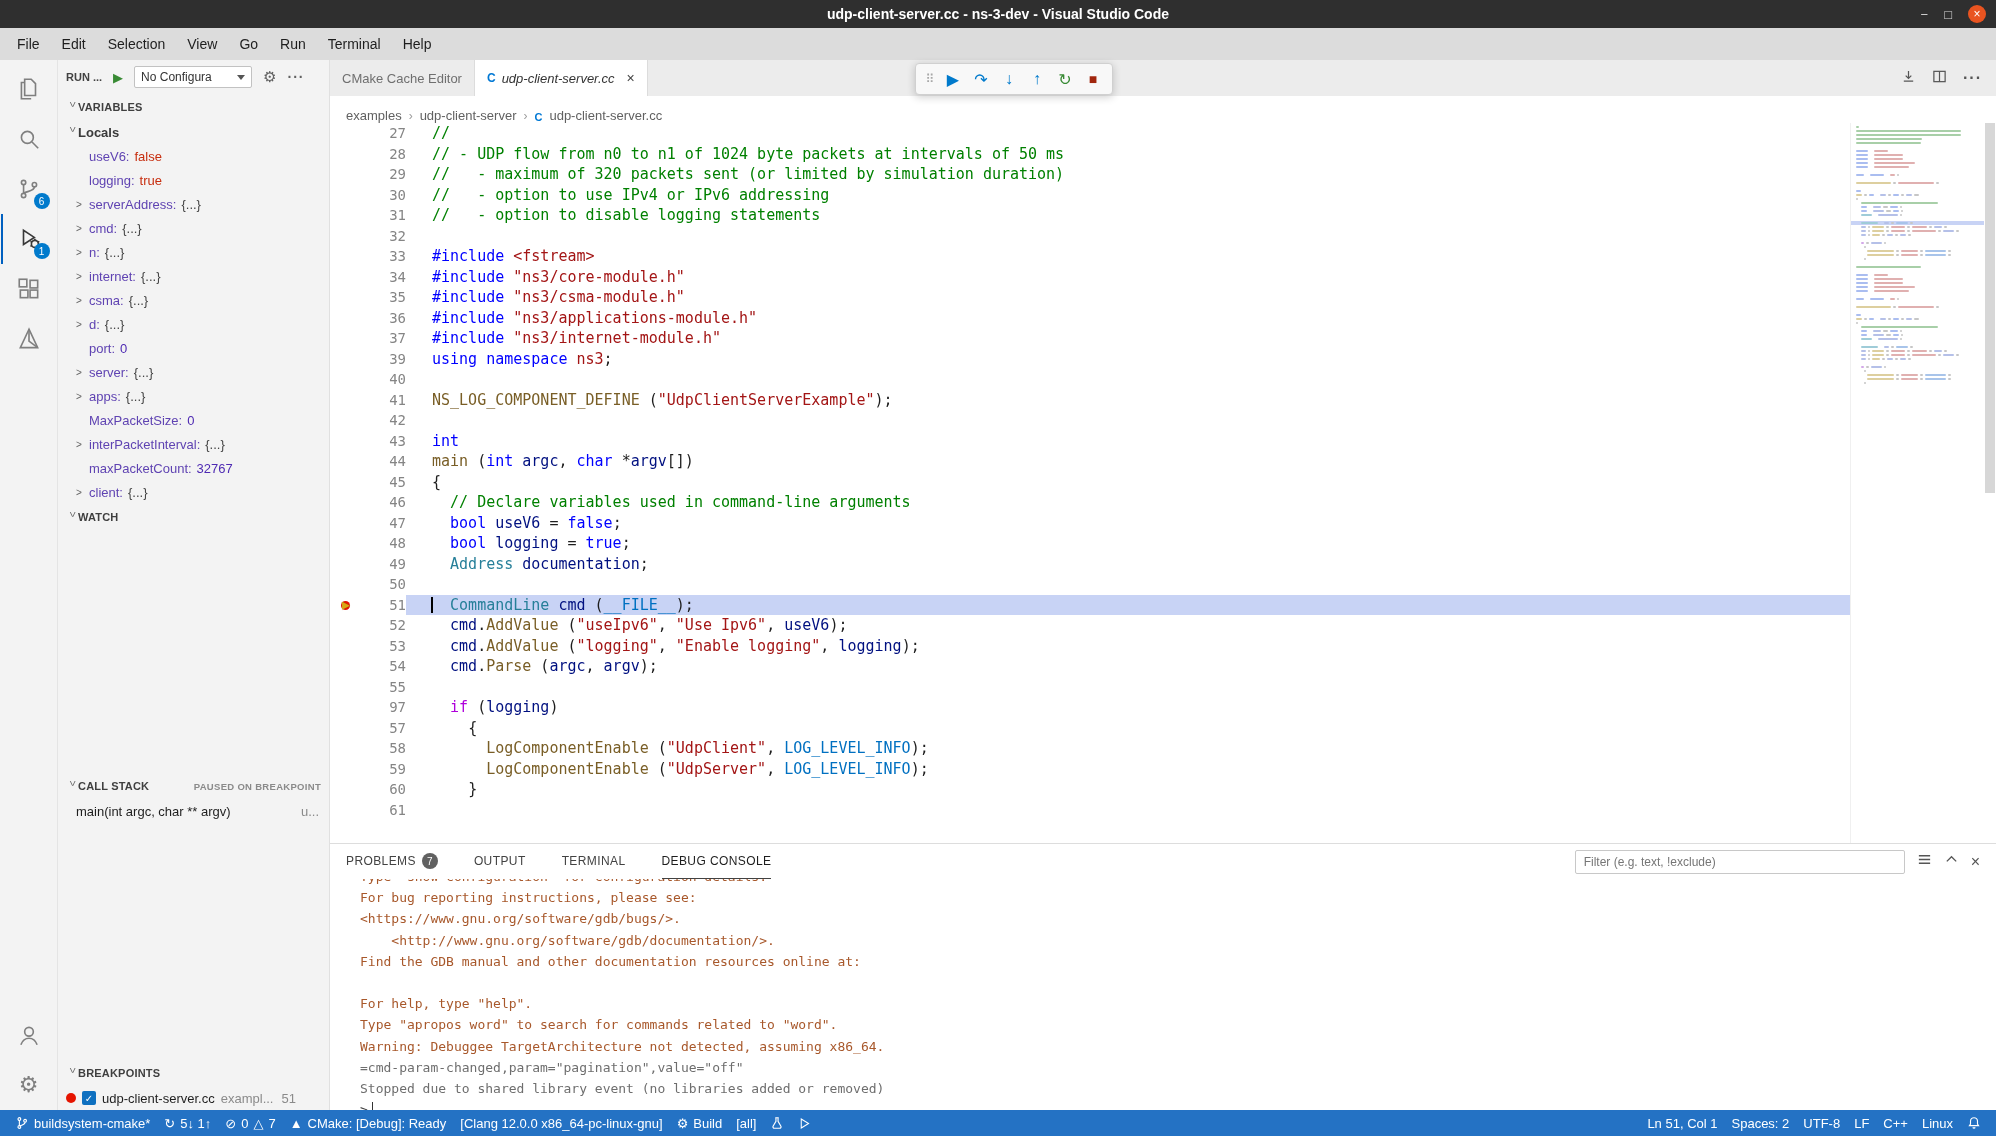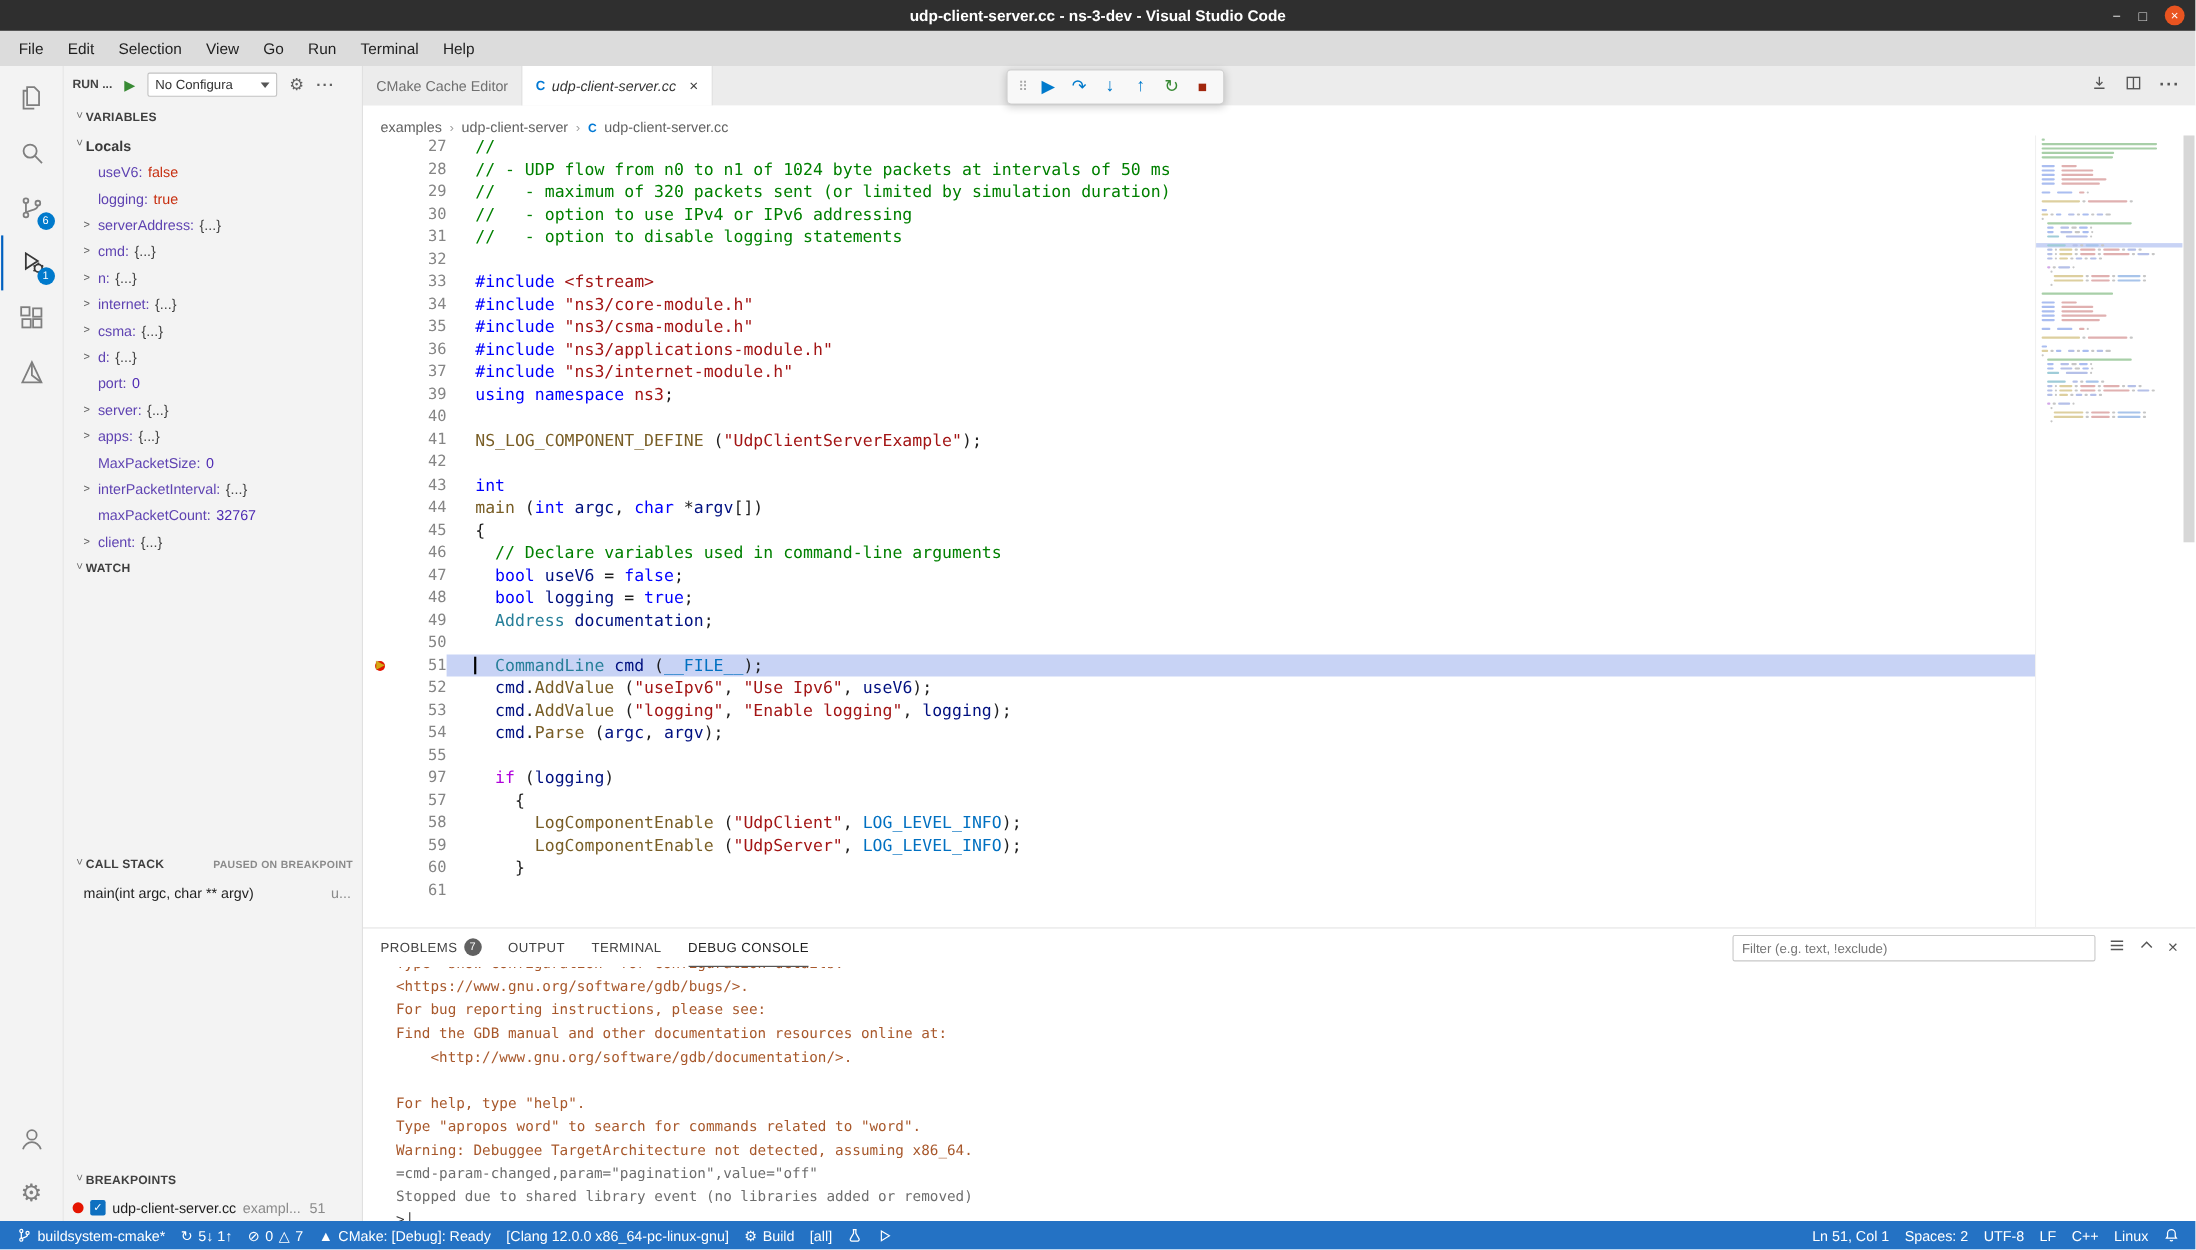--- a/index.html
+++ b/index.html
@@ -105,21 +105,21 @@
   .minimap { position:absolute; right:12px; top:0; bottom:0; width:134px; background:#fff; border-left:1px solid #f0f0f0; padding-top:2px; }
   .mm-row { height:4px; display:flex; align-items:center; padding-left:5px; overflow:hidden; }
   .mm-row.mm-current { background:#c8d3f5; }
   .mm-seg { height:2.5px; margin-right:2px; border-radius:1px; flex:none; }
   .scrollbar { position:absolute; right:0; top:0; bottom:0; width:12px; }
   .scroll-thumb { position:absolute; top:0; height:370px; left:1px; right:1px; background:rgba(110,110,110,0.28); }
 
   
   .panel { height:267px; border-top:1px solid #ddd; background:#fff; display:flex; flex-direction:column; flex:none; }
   .panel-tabs { height:35px; display:flex; align-items:center; padding:0 16px; flex:none; }
-  .ptabs { display:flex; gap:24px; height:100%; }
+  .ptabs { display:flex; gap:36px; height:100%; }
   .panel-tab { font-size:12px; color:#424242; letter-spacing:0.4px; height:100%; display:flex; align-items:center; gap:6px; border-bottom:1px solid transparent; white-space:nowrap; }
   .panel-tab.active { border-bottom-color:#424242; color:#1e1e1e; }
   .panel-badge { background:#616161; color:#fff; border-radius:9px; min-width:16px; height:16px; font-size:10px; display:flex; align-items:center; justify-content:center; padding:0 4px; }
   .panel-actions { margin-left:auto; display:flex; align-items:center; gap:12px; }
   .filter-input { width:330px; height:24px; border:1px solid #c8c8c8; background:#fff; font-size:12px; padding:0 8px; color:#333; border-radius:2px; font-family:"Liberation Sans",sans-serif; }
   .filter-input::placeholder { color:#767676; }
   .panel-actions svg { stroke:#555; fill:none; stroke-width:1.4; }
   .pa-close { font-size:16px; color:#555; }
   .console { flex:1; overflow:hidden; font-family:"DejaVu Sans Mono", monospace; font-size:13px; padding-left:30px; position:relative; }
   .console-inner { margin-top:-13px; }
@@ -825,24 +825,24 @@
                 </svg></span>
             <span><svg width="15" height="15" viewBox="0 0 16 16">
                   <path d="M3 10l5-5 5 5"></path>
                 </svg></span>
             <span class="pa-close">×</span>
           </div>
         </div>
         <div class="console">
           <div class="console-inner" id="console-lines">
               <div class="console-line">Type "show configuration" for configuration details.</div>
+              <div class="console-line">For bug reporting instructions, please see:</div>
               <div class="console-line">&lt;https://www.gnu.org/software/gdb/bugs/&gt;.</div>
-              <div class="console-line">For bug reporting instructions, please see:</div>
+              <div class="console-line">    &lt;http://www.gnu.org/software/gdb/documentation/&gt;.</div>
               <div class="console-line">Find the GDB manual and other documentation resources online at:</div>
-              <div class="console-line">    &lt;http://www.gnu.org/software/gdb/documentation/&gt;.</div>
               <div class="console-line">&nbsp;</div>
               <div class="console-line">For help, type "help".</div>
               <div class="console-line">Type "apropos word" to search for commands related to "word".</div>
               <div class="console-line">Warning: Debuggee TargetArchitecture not detected, assuming x86_64.</div>
               <div class="console-line gray">=cmd-param-changed,param="pagination",value="off"</div>
               <div class="console-line gray">Stopped due to shared library event (no libraries added or removed)</div>
             </div>
           <div class="console-prompt">
             <span>&gt;</span>
             <span class="console-caret"></span>

